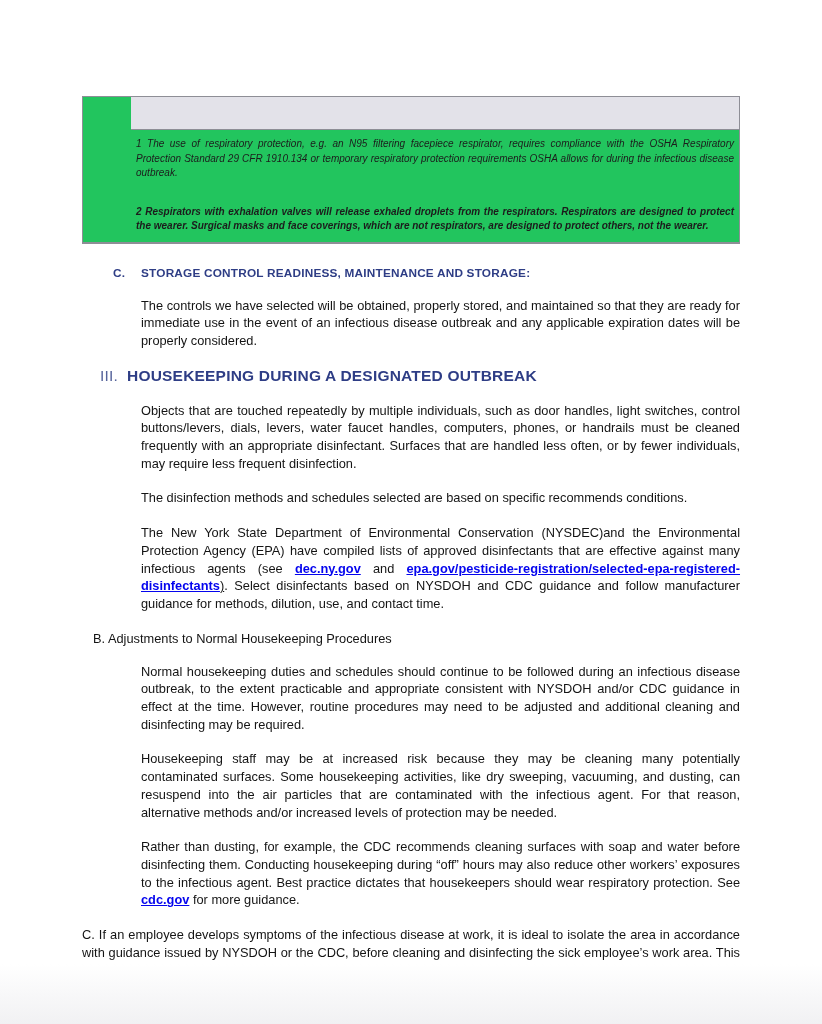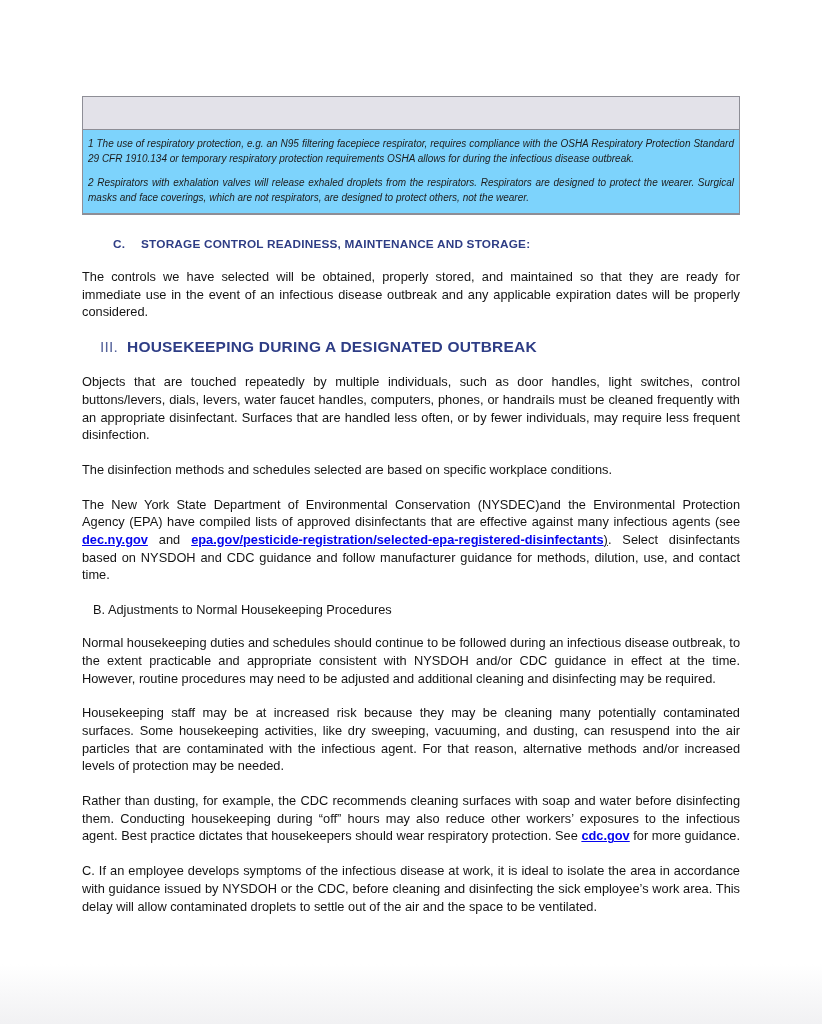--- a/index.html
+++ b/index.html
@@ -22,36 +22,37 @@
     height:60px;
     background:linear-gradient(#ffffff, #f1f1f3);
     pointer-events:none;
   }
 
   
   .footnote-box {
     margin-top:96px;
     border:1px solid #8e8e96;
     border-bottom-width:2px;
-    background:#7dd3fc;
+    background:#22c55e;
+    padding-left:48px;
   }
   .footnote-header {
     height:33px;
     background:#e3e2e9;
     border-bottom:1px solid #8e8e96;
   }
   .footnote-body { padding:7px 5px 8px 5px; }
   .footnote {
     font-style:italic;
     font-size:10px;
     line-height:14.5px;
     text-align:justify;
     color:#1c1c1c;
   }
-  .footnote + .footnote { margin-top:10px; }
+  .footnote + .footnote { margin-top:24px;font-weight:bold; }
 
   
   .sec-c-heading {
     margin:22px 0 0 31px;
     font-size:11.8px;
     font-weight:bold;
     color:var(--navy, #2e3d85);
     letter-spacing:0.2px;
   }
   .sec-c-heading .sec-label { display:inline-block; width:28px; }
@@ -74,21 +75,21 @@
   }
 
   
   p.body {
     font-size:12.8px;
     line-height:17.7px;
     text-align:justify;
     margin-top:17px;
     color:#141414;
   }
-  .indent { }
+  .indent { margin-left:59px; }
 
   
   a.doc-link {
     color:var(--link, #0404ee);
     font-weight:bold;
   }
   .u { text-decoration:underline; }
 </style>
 </head>
 <body>
@@ -109,21 +110,21 @@
 
   <p class="body indent">The controls we have selected will be obtained, properly stored, and maintained so that they are ready for immediate use in the event of an infectious disease outbreak and any applicable expiration dates will be properly considered.</p>
 
   <div class="sec-iii">
     <span class="numeral">III.</span><span>HOUSEKEEPING DURING A DESIGNATED OUTBREAK</span>
   </div>
 
 
   <p class="body indent">Objects that are touched repeatedly by multiple individuals, such as door handles, light switches, control buttons/levers, dials, levers, water faucet handles, computers, phones, or handrails must be cleaned frequently with an appropriate disinfectant. Surfaces that are handled less often, or by fewer individuals, may require less frequent disinfection.</p>
 
-  <p class="body indent">The disinfection methods and schedules selected are based on specific workplace conditions.</p>
+  <p class="body indent">The disinfection methods and schedules selected are based on specific recommends conditions.</p>
 
   <p class="body indent"><span>The New York State Department of Environmental Conservation (NYSDEC)and the Environmental Protection Agency (EPA) have compiled lists of approved disinfectants that are effective against many infectious agents (see </span><a class="doc-link" href="#">dec.ny.gov</a><span> and </span><a class="doc-link" href="#">epa.gov/pesticide-registration/selected-epa-registered-disinfectants</a><span class="u">)</span><span>. Select disinfectants based on NYSDOH and CDC guidance and follow manufacturer guidance for methods, dilution, use, and contact time.</span></p>
 
   <p class="sub-heading">B.  Adjustments to Normal Housekeeping Procedures</p>
 
   <p class="body indent">Normal housekeeping duties and schedules should continue to be followed during an infectious disease outbreak, to the extent practicable and appropriate consistent with NYSDOH and/or CDC guidance in effect at the time. However, routine procedures may need to be adjusted and additional cleaning and disinfecting may be required.</p>
 
   <p class="body indent">Housekeeping staff may be at increased risk because they may be cleaning many potentially contaminated surfaces. Some housekeeping activities, like dry sweeping, vacuuming, and dusting, can resuspend into the air particles that are contaminated with the infectious agent. For that reason, alternative methods and/or increased levels of protection may be needed.</p>
 
   <p class="body indent"><span>Rather than dusting, for example, the CDC recommends cleaning surfaces with soap and water before disinfecting them. Conducting housekeeping during “off” hours may also reduce other workers’ exposures to the infectious agent. Best practice dictates that housekeepers should wear respiratory protection. See </span><a class="doc-link" href="#">cdc.gov</a><span> for more guidance.</span></p>

